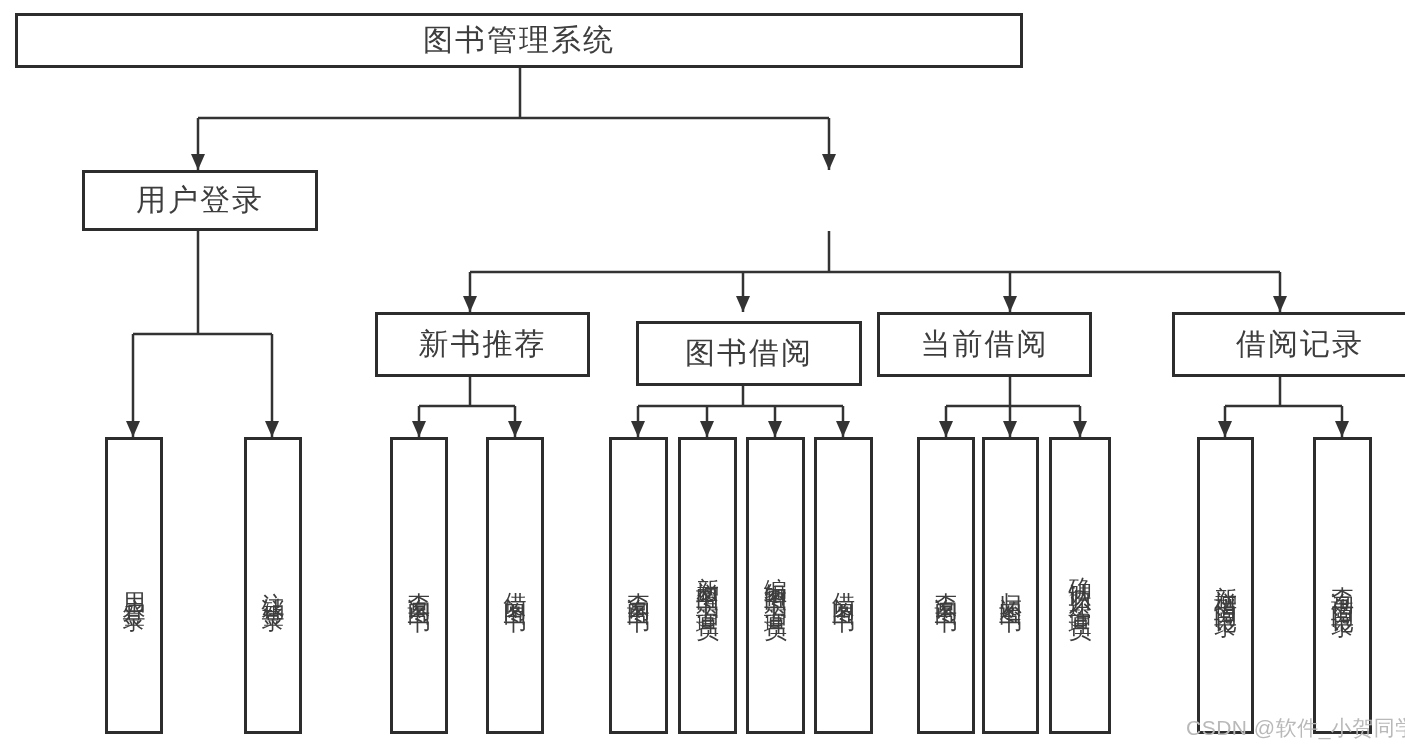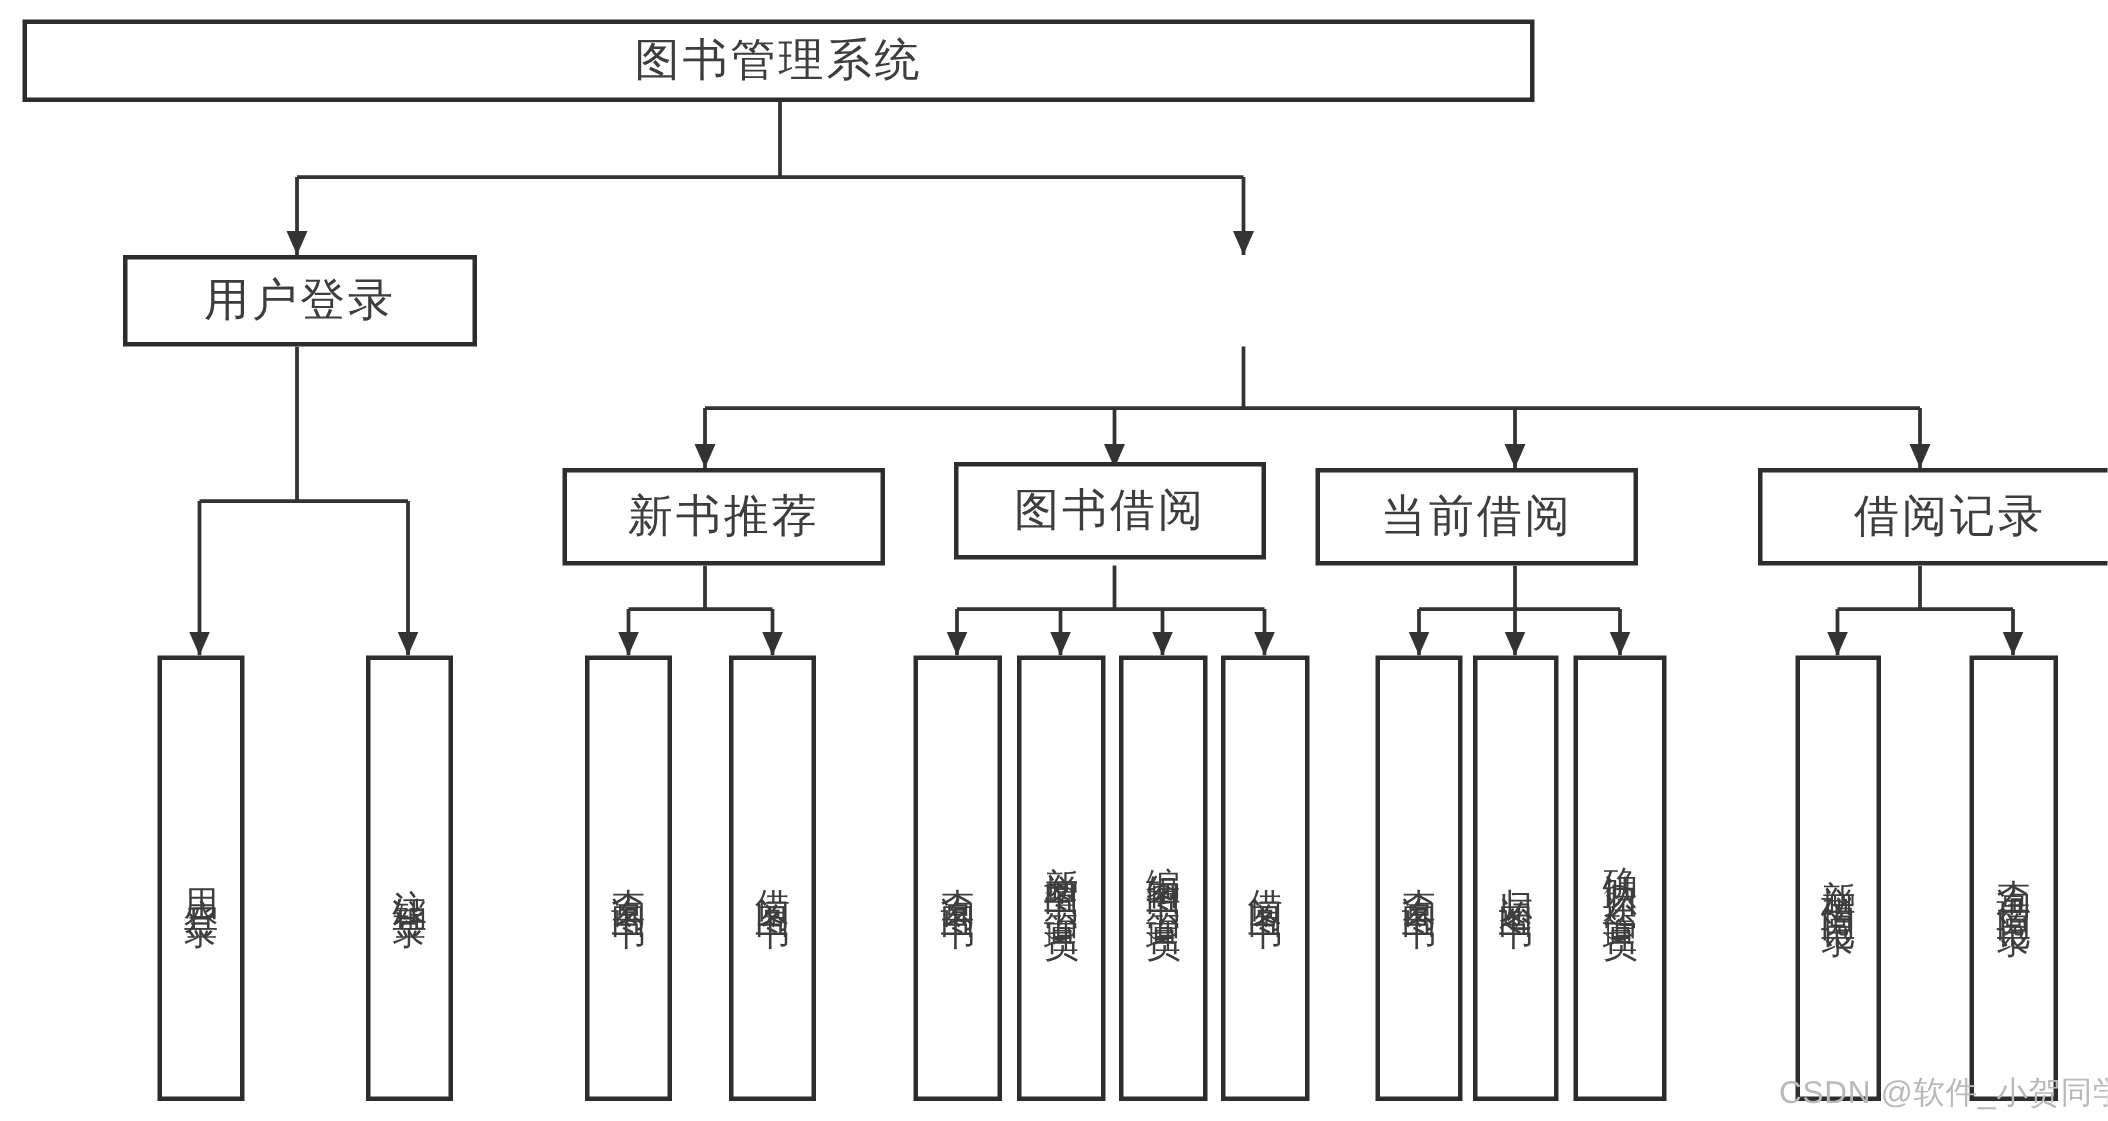--- a/index.html
+++ b/index.html
@@ -131,21 +131,21 @@
     <span>图书管理系统</span>
   </div>
 
   <div class="hbox" style="left:82px;top:170px;width:236px;height:61px;">
     <span>用户登录</span>
   </div>
 
   <div class="hbox" style="left:363px;top:312px;width:215px;height:65px;margin-left:12px;">
     <span>新书推荐</span>
   </div>
-  <div class="hbox" style="left:636px;top:308px;width:208px;height:65px;">
+  <div class="hbox" style="left:636px;top:321px;width:226px;height:65px;">
     <span>图书借阅</span>
   </div>
   <div class="hbox" style="left:877px;top:312px;width:215px;height:65px;">
     <span>当前借阅</span>
   </div>
   <div class="hbox" style="left:1172px;top:312px;width:256px;height:65px;">
     <span>借阅记录</span>
   </div>
 
   <div class="vbox" style="left:105px;width:58px;">

